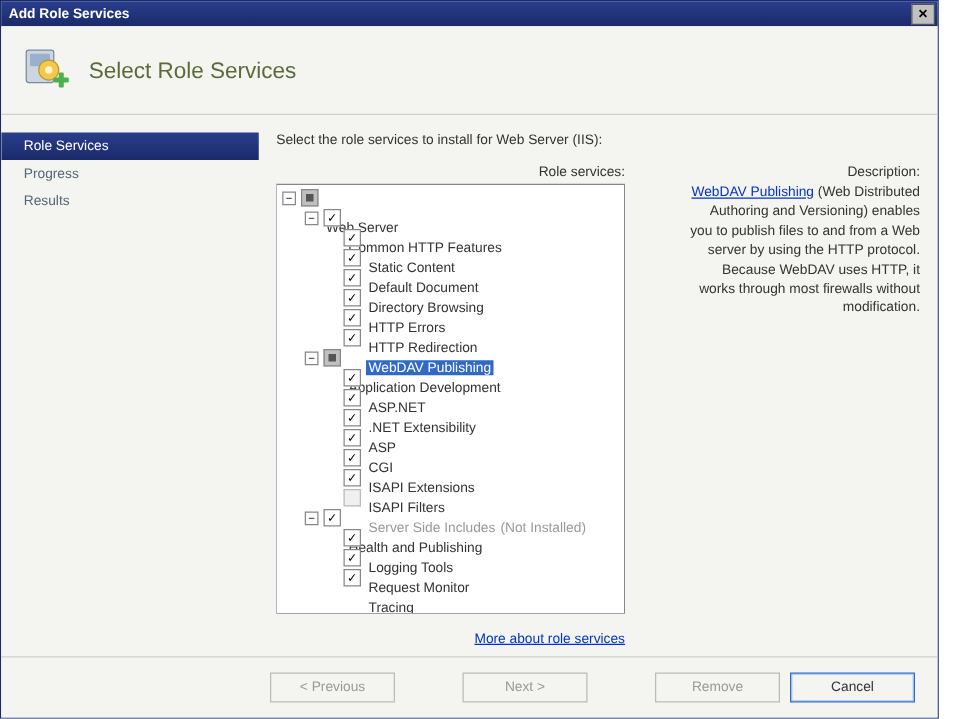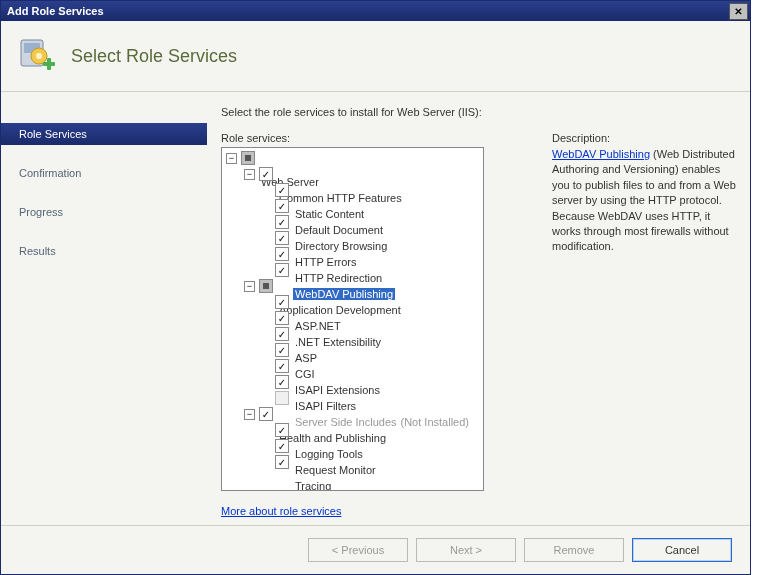--- a/index.html
+++ b/index.html
@@ -57,34 +57,33 @@
     width: 206px;
     padding-top: 14px;
     flex-shrink: 0;
   }
   .sidebar .step {
     height: 22px;
     padding-left: 18px;
     display: flex; align-items: center;
     color: #567;
     cursor: default;
-    margin-top: 17px;
   }
   .sidebar .step.active {
     background: linear-gradient(to bottom, #2a3e8c, #1a2a6a);
     color: #fff;
   }
   .main {
     flex: 1;
     padding: 14px 14px 8px 14px;
     display: flex; flex-direction: column;
     overflow: hidden;
   }
   .intro { margin-bottom: 14px; color: #333; }
-  .columns { display: flex; gap: 20px; flex: 1; overflow: hidden; }
+  .columns { display: flex; gap: 4px; flex: 1; overflow: hidden; text-align: right; }
   .tree-col { flex: 1; display: flex; flex-direction: column; overflow: hidden; }
   .tree-label { margin-bottom: 3px; }
   .tree-box {
     flex: 1;
     background: #fff;
     border: 1px solid #828790;
     overflow-y: scroll;
     overflow-x: hidden;
     padding: 2px;
   }
@@ -143,21 +142,21 @@
     padding-right: 18px;
   }
   .btn {
     min-width: 78px; height: 22px;
     border: 1px solid #888;
     background: #f4f4f0;
     display: inline-flex; align-items: center; justify-content: center;
     padding: 0 10px;
     cursor: default;
   }
-  .btn.disabled { color: #999; border-color: #bbb; }
+  .btn.disabled { color: #999; border-color: #bbb; margin-left: 46px; }
   .btn.default { border: 1px solid #316ac5; box-shadow: inset 0 0 0 1px #b5d0ff; }
 </style>
 </head>
 <body>
 
 <div class="window">
 
   <div class="titlebar">
     <span>Add Role Services</span>
     <span class="close">✕</span>
@@ -174,21 +173,20 @@
         <rect x="30" y="22" width="4" height="12" rx="1" fill="#4caf50"></rect>
       </svg>
     </div>
     <h1>Select Role Services</h1>
   </div>
 
   <div class="content">
 
     <div class="sidebar" id="sidebar">
         <div class="step active">Role Services</div>
-        <div class="step">Confirmation</div>
         <div class="step">Progress</div>
         <div class="step">Results</div>
       </div>
 
     <div class="main">
       <div class="intro">Select the role services to install for Web Server (IIS):</div>
 
       <div class="columns">
         <div class="tree-col">
           <div class="tree-label">Role services:</div>

